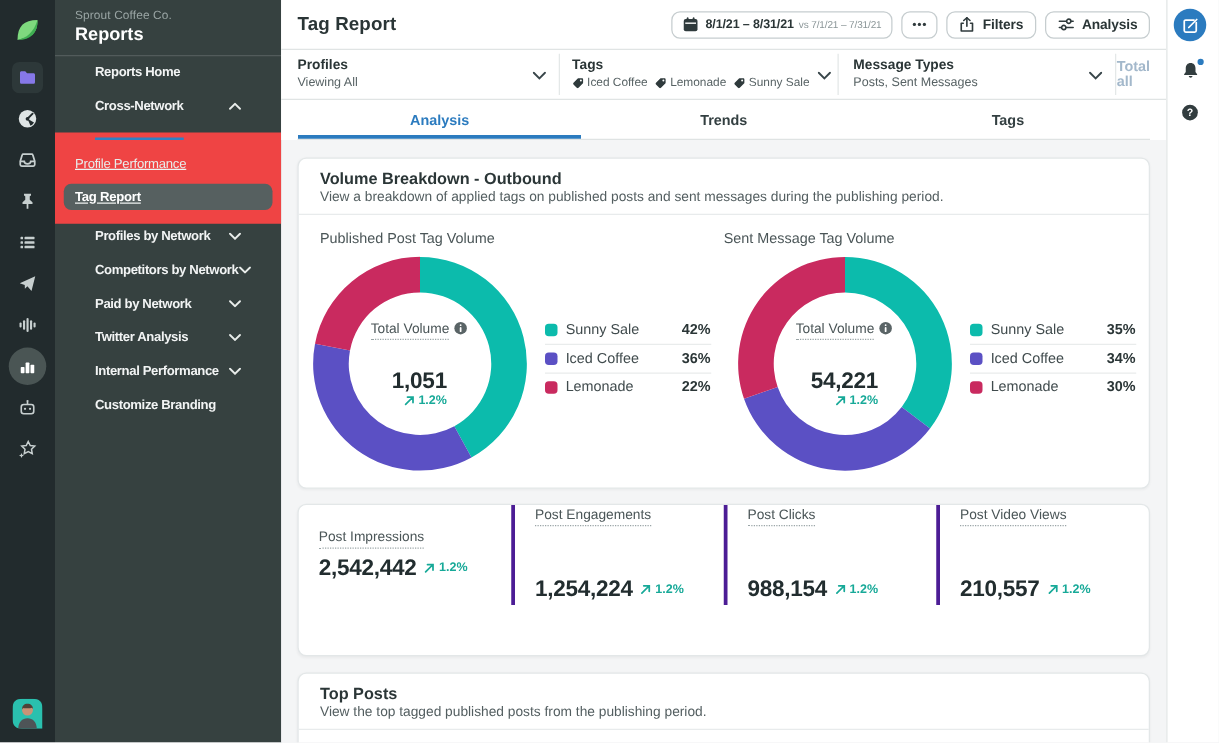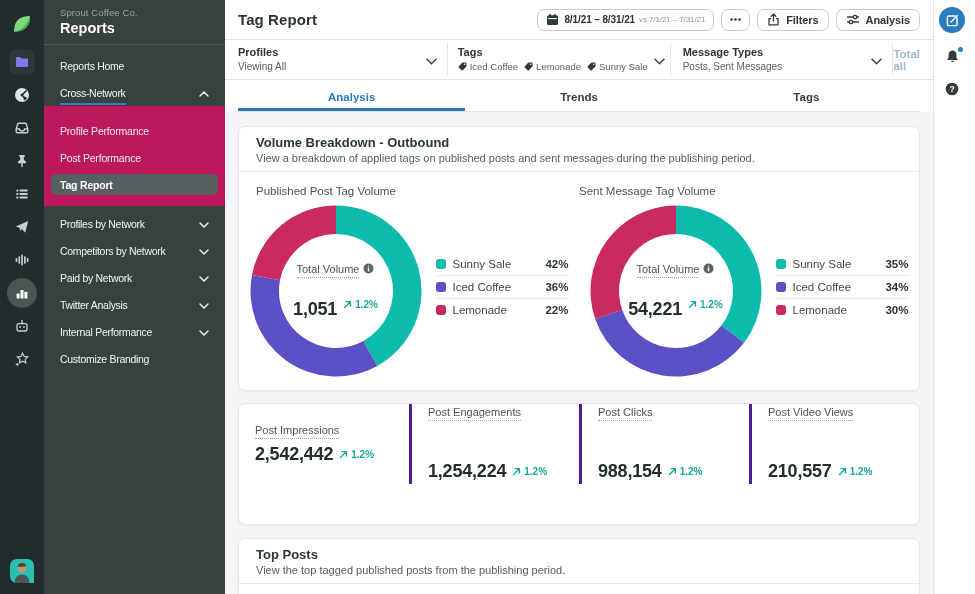--- a/index.html
+++ b/index.html
@@ -14,26 +14,26 @@
   .rail-btn { width:33px; height:33px; display:flex; align-items:center; justify-content:center; }
   .rail-active-circle { width:30px; height:30px; border-radius:50%; background:#4a5554; display:flex; align-items:center; justify-content:center; }
   .rail-avatar { position:absolute; bottom:10px; left:9px; width:26px; height:26px; }
 
   
   .sidebar { width:181px; background:#364140; flex-shrink:0; color:#eef1f0; font-size:10.5px; display:flex; flex-direction:column; }
   .sb-head { padding:7px 16px 8px; }
   .sb-account { font-size:9.5px; line-height:11px; color:#9aa5a4; letter-spacing:.1px; }
   .sb-title { font-size:14.5px; line-height:16px; font-weight:bold; color:#fff; margin-top:2px; }
   .sb-divider { border-top:1px solid rgba(255,255,255,.14); }
-  .sb-item { padding:0 16px; height:27px; display:flex; align-items:center; font-weight:normal; color:#f2f4f4; position:relative; white-space:nowrap; letter-spacing:-.3px; }
+  .sb-item { padding:0 32px; height:27px; display:flex; font-weight:bold; color:#f2f4f4; position:relative; white-space:nowrap; letter-spacing:-.3px; }
   .sb-item .chev, .fsec .chev { flex-shrink:0; }
   .sb-item.first { margin-top:7px; }
   .sb-item .chev { margin-left:auto; }
   .sb-section-label { display:inline-block; border-bottom:2px solid #3080c4; padding-bottom:4px; margin-bottom:-6px; }
-  .sb-sub { background:#be185d; padding:11px 0 8px; }
+  .sb-sub { background:#ef4444; padding:11px 0 8px;text-decoration:underline; }
   .sb-sub-item { height:27px; display:flex; align-items:center; padding:0 16px; font-weight:normal; color:#e8ecea; white-space:nowrap; letter-spacing:-.2px; }
   .sb-sub-item.selected { background:#566060; border-radius:6px; margin:0 7px; padding:0 9px; font-weight:bold; color:#fff; height:21px; margin-top:3px; margin-bottom:3px; }
   .sb-group { margin-top:4px; }
   .sb-item.group-row { height:27px; }
 
   
   .main { flex:1; display:flex; flex-direction:column; background:#f4f5f6; min-width:0; }
   .mheader { height:40px; background:#fff; border-bottom:1px solid #e0e4e4; display:flex; align-items:center; padding:0 13px; flex-shrink:0; }
   .mtitle { font-size:15px; font-weight:bold; color:#2a3536; letter-spacing:.1px; }
   .mh-actions { margin-left:auto; display:flex; align-items:center; }
@@ -79,21 +79,21 @@
   .chart-row { display:flex; padding-top:13px; }
   .chart-col { width:50%; }
   .chart-col-label { font-size:11.5px; color:#4a5557; height:14px; }
   .chart-col:first-child .chart-col-label { margin-left:17px; }
   .donut-wrap { margin-top:6px; display:flex; align-items:center; justify-content:center; }
   .donut-box { position:relative; width:172px; height:172px; }
   .donut-center { position:absolute; inset:0; display:flex; flex-direction:column; align-items:center; justify-content:center; text-align:center; }
   .dc-label-row { display:flex; align-items:center; }
   .dc-label { font-size:11px; color:#4a5557; border-bottom:1px dotted #9aa5a7; padding-bottom:2px; }
   .dc-info { margin-left:4px; margin-top:-2px; }
-  .dc-value-row { display:flex; align-items:flex-start; margin-top:21px; }
+  .dc-value-row { display:flex; align-items:flex-end; margin-top:21px;flex-direction:column; }
   .dc-value { font-size:18px; font-weight:bold; color:#222d2f; letter-spacing:-.2px; }
   .delta { display:flex; align-items:center; margin-left:6px; color:#17a998; font-size:10px; font-weight:bold; }
   .delta svg { margin-right:2px; }
   .legend { width:133px; margin-left:14px; margin-bottom:9px; }
   .legend-row { height:23px; display:flex; align-items:center; }
   .legend-row + .legend-row { border-top:1px solid #e9ecec; }
   .swatch { width:10px; height:10px; border-radius:3px; flex-shrink:0; }
   .legend-label { font-size:11.5px; color:#404b4d; margin-left:7px; }
   .legend-pct { margin-left:auto; font-size:11.5px; font-weight:bold; color:#2b3637; }
 
@@ -236,23 +236,20 @@
       <span class="chev">
         <svg width="10" height="6" viewBox="0 0 10 6" fill="none" stroke="#e8ecea" stroke-width="1.5" stroke-linecap="round">
             <path d="M1 5 L5 1 L9 5"></path>
           </svg>
       </span>
     </div>
 
     <div class="sb-sub">
       <div class="sb-sub-item">
         <span>Profile Performance</span>
-      </div>
-      <div class="sb-sub-item">
-        <span>Post Performance</span>
       </div>
       <div class="sb-sub-item selected">
         <span>Tag Report</span>
       </div>
     </div>
 
     <div class="sb-group">
       <div class="sb-item group-row">
         <span>Profiles by Network</span>
         <span class="chev">

